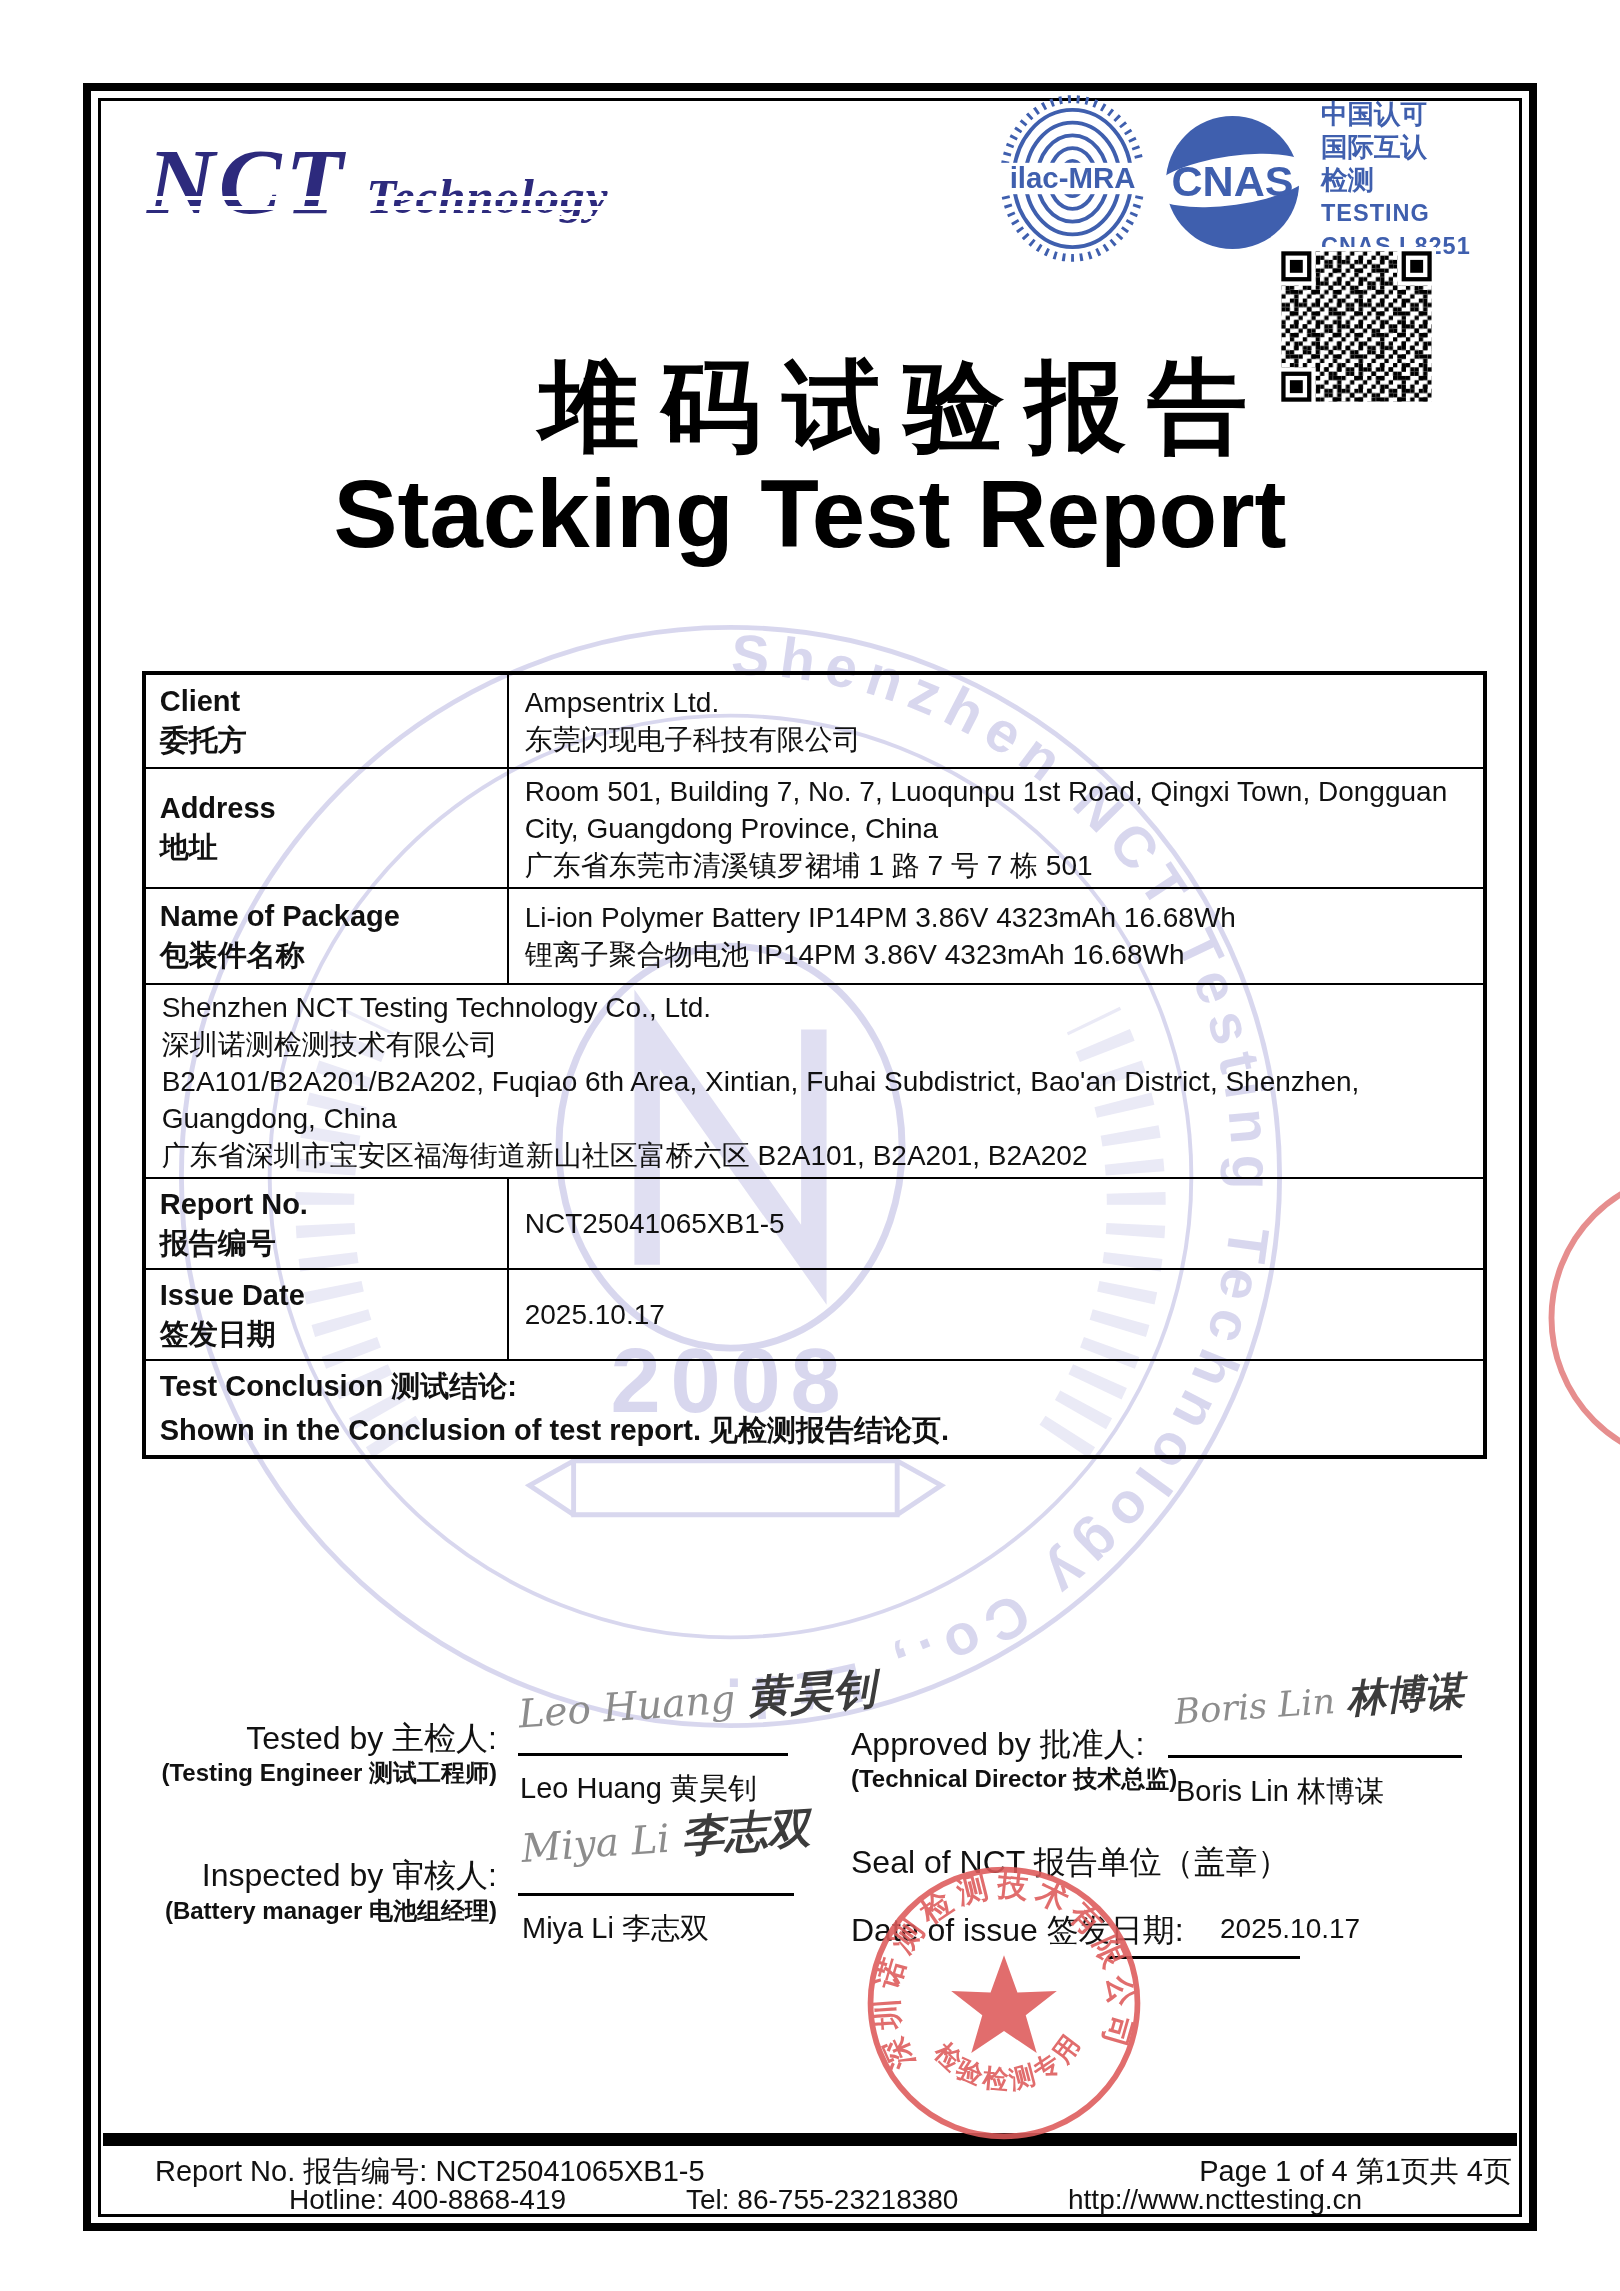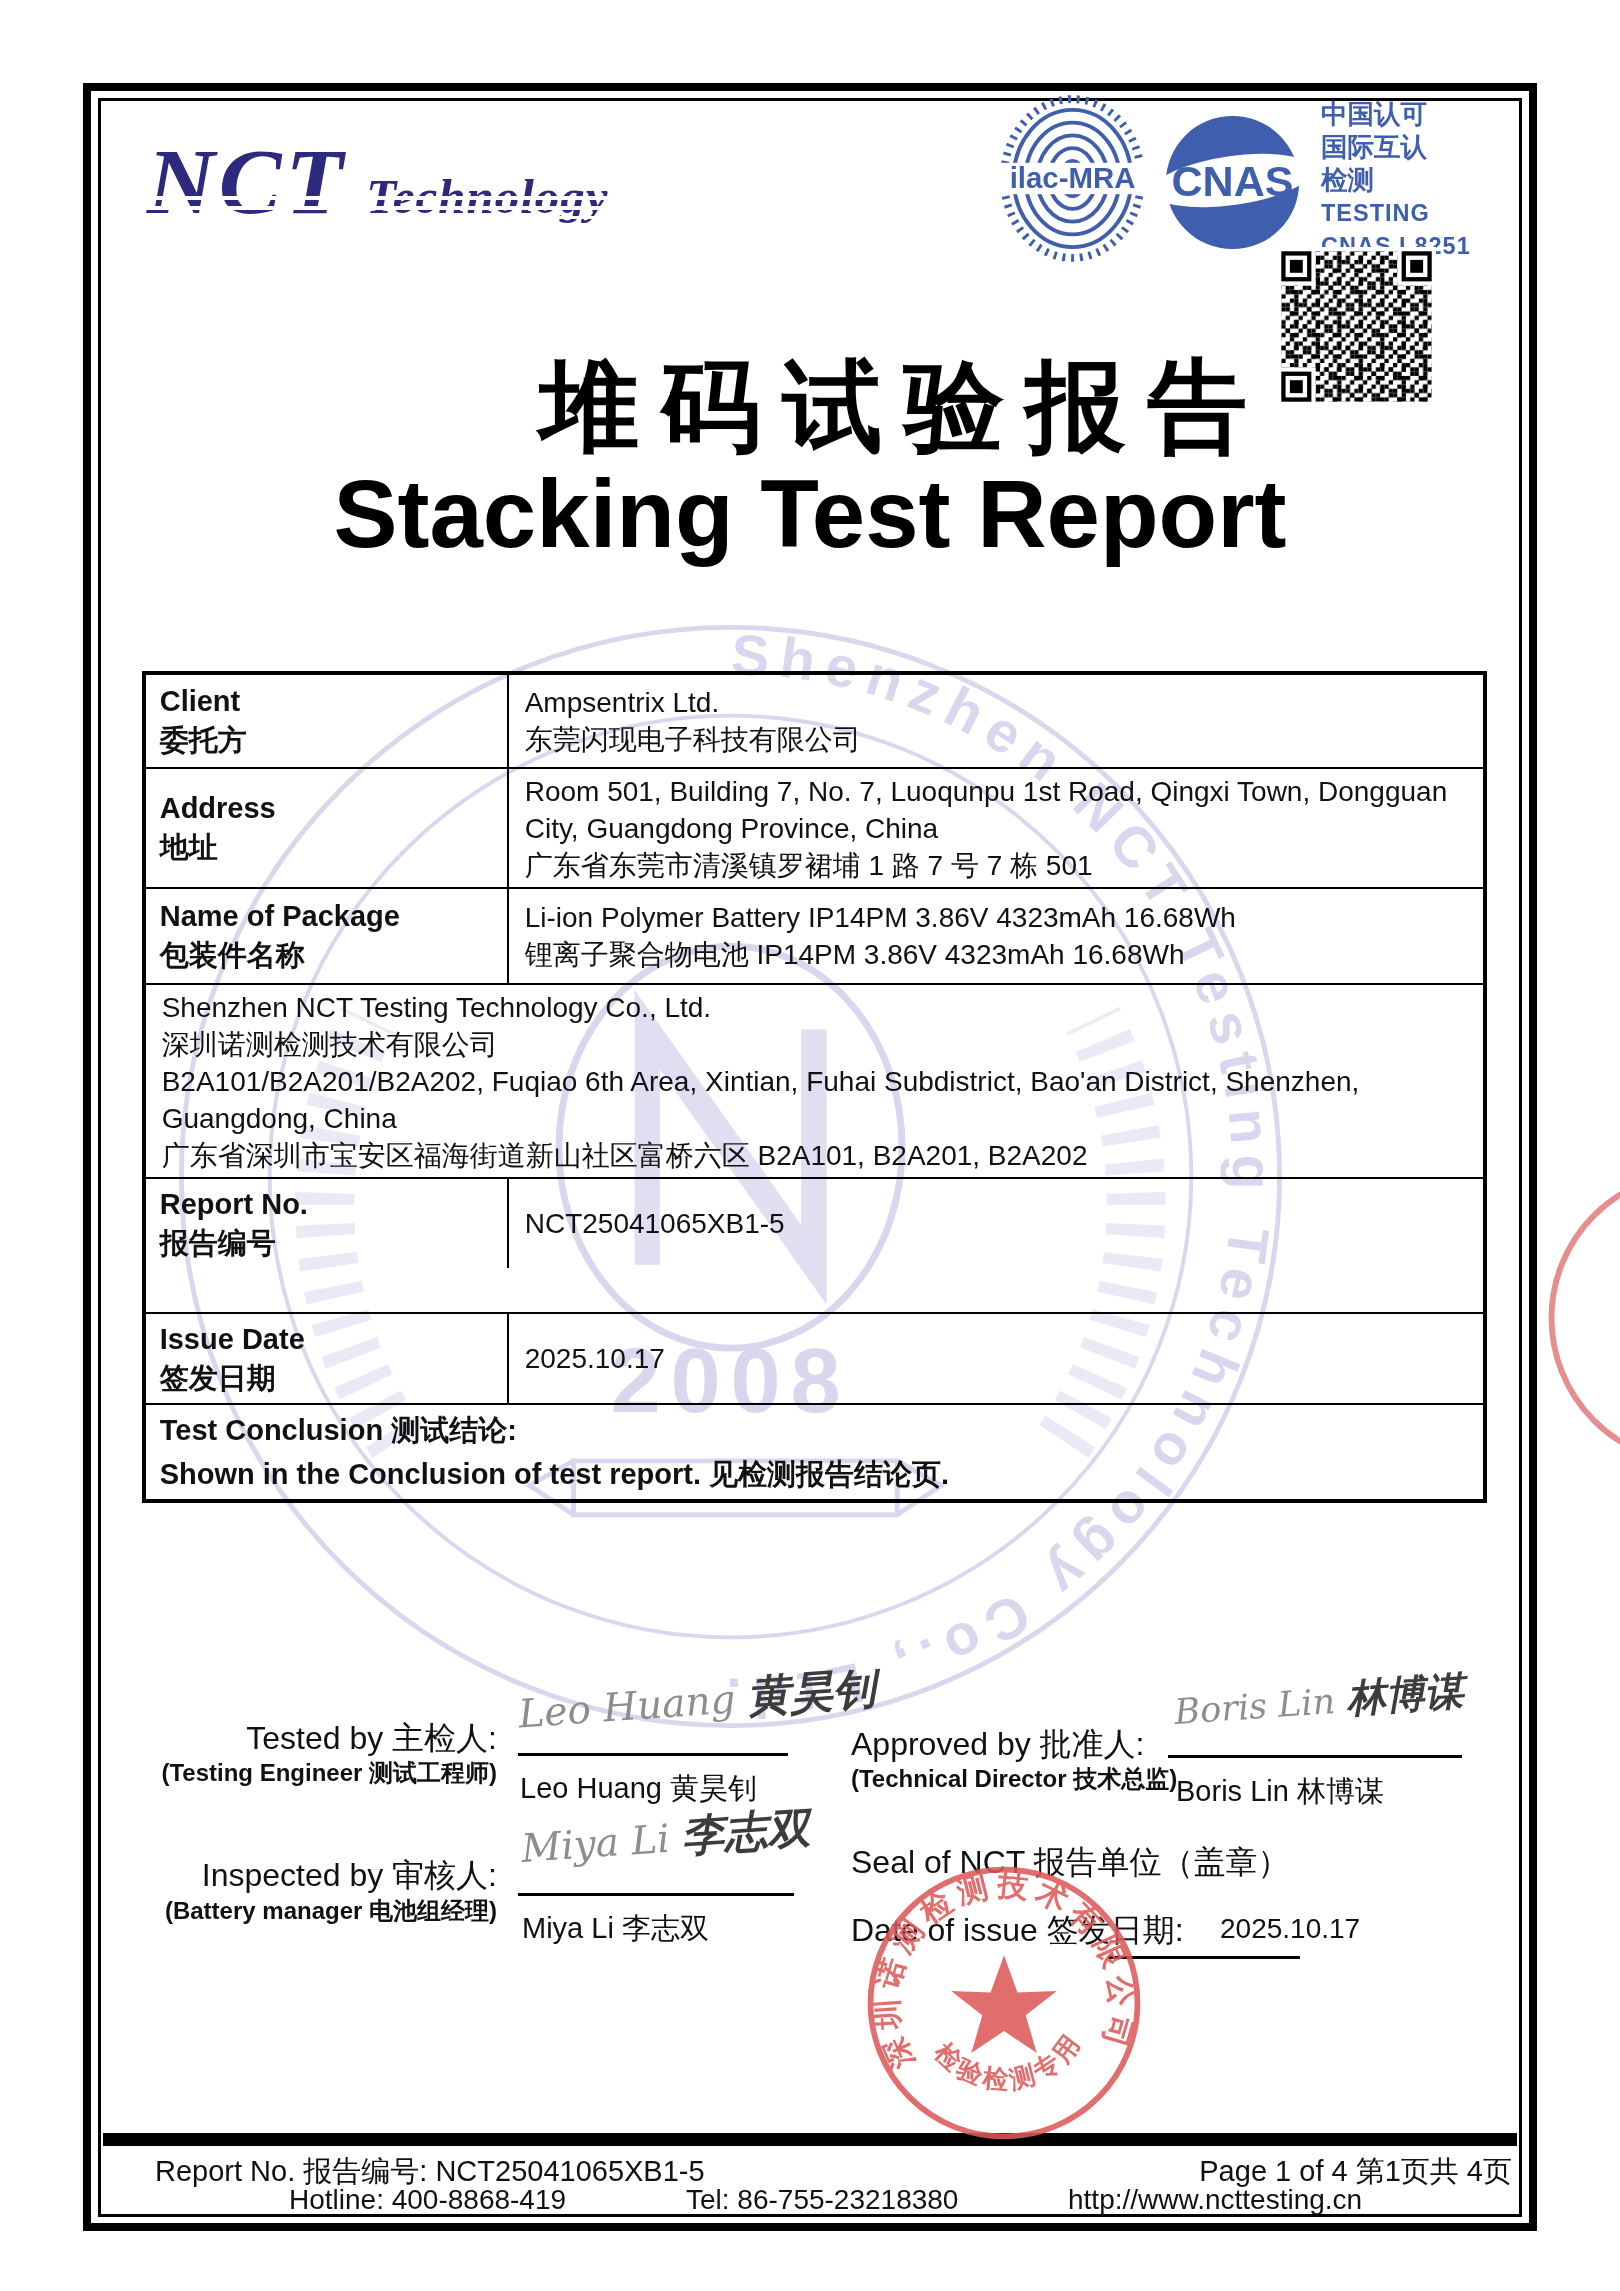--- a/index.html
+++ b/index.html
@@ -43,21 +43,21 @@
   .t-row{display:flex;box-sizing:border-box;}
   .t-row + .t-row{border-top:2.9px solid #000;}
   .t-label{width:363px;box-sizing:border-box;border-right:2.9px solid #000;
     display:flex;flex-direction:column;justify-content:center;
     padding-left:13.7px;font-weight:bold;font-size:29px;line-height:39px;}
   .t-value{flex:1;display:flex;flex-direction:column;justify-content:center;
     padding:3.9px 9.8px 3.9px 15.7px;font-size:28px;line-height:37px;}
   .t-full{display:flex;flex-direction:column;justify-content:center;
     padding-left:13.7px;font-weight:bold;font-size:29px;line-height:44px;width:100%;}
   .h-client{height:92px;} .h-address{height:120px;} .h-pkg{height:96px;}
-  .h-lab{height:194px;} .h-report{height:91px;} .h-issue{height:91px;margin-top:44px;} .h-conc{height:96px;}
+  .h-lab{height:194px;} .h-report{height:91px;} .h-issue{height:91px;} .h-conc{height:96px;}
   
   .sig-title{position:absolute;font-size:32px;font-weight:normal;z-index:2;white-space:nowrap;}
   .sig-sub{position:absolute;font-size:24px;font-weight:bold;z-index:2;white-space:nowrap;}
   .sig-line{position:absolute;height:2.9px;background:#000;z-index:2;}
   .sig-name{position:absolute;font-size:29px;z-index:2;white-space:nowrap;}
   .sig-script{position:absolute;z-index:3;font-family:"DejaVu Serif","Liberation Serif",serif;
     font-style:italic;white-space:nowrap;transform:rotate(-4deg);}
   .script-en{color:#8d8d8d;font-size:39px;}
   .script-cn{color:#3c3c3c;font-size:43px;font-weight:bold;margin-left:11.8px;}
   .right-block{text-align:right;}

